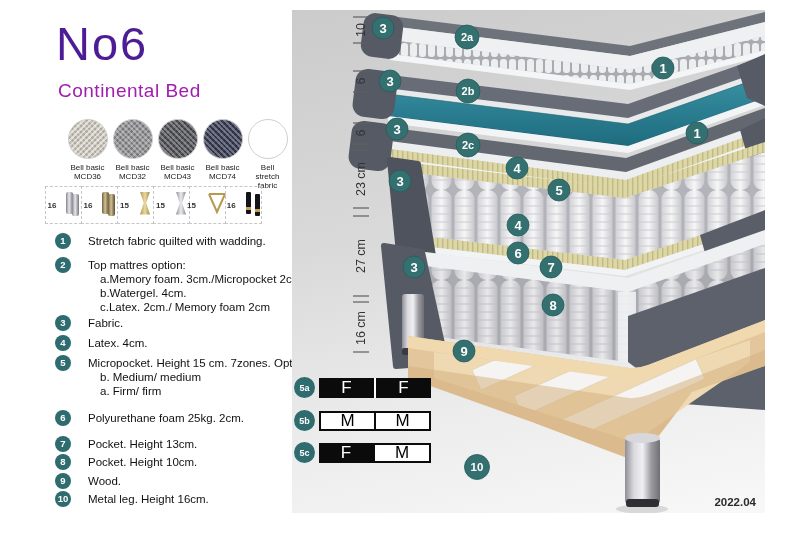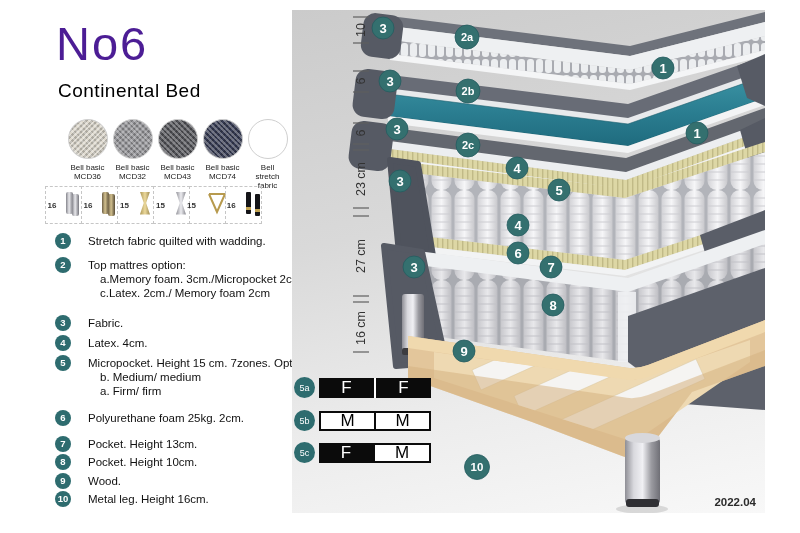--- a/index.html
+++ b/index.html
@@ -1,20 +1,20 @@
 <!DOCTYPE html>
 <html><head>
 <meta charset="utf-8">
 <style>
   html,body{margin:0;padding:0;}
   body{width:800px;height:533px;position:relative;background:#fff;font-family:"Liberation Sans",sans-serif;overflow:hidden;}
 
   
   .title{position:absolute;left:56px;top:16px;font-size:47px;font-weight:300;letter-spacing:2px;color:#4c1d95;}
-  .subtitle{position:absolute;left:58px;top:80px;font-size:19px;font-weight:300;letter-spacing:.5px;color:#000000;}
+  .subtitle{position:absolute;left:58px;top:80px;font-size:19px;font-weight:300;letter-spacing:.5px;color:#a21caf;}
 
   .swatches{position:absolute;left:65px;top:119px;display:flex;}
   .sw{width:45px;text-align:center;}
   .sw .disc{width:38px;height:38px;border-radius:50%;margin:0 auto;border:1px solid #cfcfcf;
      background-image:
        repeating-linear-gradient(45deg, rgba(255,255,255,.30) 0 2px, rgba(0,0,0,0) 2px 4px),
        repeating-linear-gradient(-45deg, rgba(0,0,0,.22) 0 2px, rgba(0,0,0,0) 2px 4px);}
   .sw .disc.plain{background-image:none;}
   .sw .lbl{font-size:8px;line-height:9px;color:#222;margin-top:4px;}
 
@@ -39,21 +39,21 @@
       color:#fff;font-size:9.5px;font-weight:bold;display:flex;align-items:center;justify-content:center;}
   .sub{margin-left:12px;}
 
   
   .panel{position:absolute;left:292px;top:10px;width:473px;height:503px;
          background:linear-gradient(168deg,#cbcbcb 0%,#d9d9d9 40%,#ececec 72%,#f8f8f8 100%);}
   .panel svg{position:absolute;left:0;top:0;}
 
   .frow{position:absolute;left:2px;display:flex;align-items:center;gap:4px;}
   .fbadge{width:21px;height:21px;border-radius:50%;background:#2e6c6f;color:#fff;font-size:9px;
-          font-weight:normal;display:flex;align-items:center;justify-content:center;flex:none;}
+          font-weight:bold;display:flex;align-items:center;justify-content:center;flex:none;}
   .fbar{display:flex;width:112px;height:20px;background:#fff;}
   .fbar.gapped{gap:2px;}
   .fcell{flex:1;display:flex;align-items:center;justify-content:center;font-size:17px;font-weight:500;box-sizing:border-box;}
   .fcell.dark{background:#0b0b0b;color:#fff;}
   .fcell.light{background:#fff;color:#000;border:2px solid #0b0b0b;}
   .fcell.light + .fcell.light{margin-left:-2px;}
 
   .version{position:absolute;right:9px;top:486px;font-size:11.5px;color:#2b2b2b;font-weight:bold;}
 </style>
 </head>
@@ -118,20 +118,21 @@
 </div>
 
 <div class="li" style="top:234px">
   <span class="nb">1</span>
   <span>Stretch fabric quilted with wadding.</span>
 </div>
 <div class="li" style="top:258px">
   <span class="nb">2</span>
   <span>Top mattres option:</span>
   <div class="sub">a.Memory foam. 3cm./Micropocket 2cm</div>
+  <div class="sub">b.Watergel. 4cm.</div>
   <div class="sub">c.Latex. 2cm./ Memory foam 2cm</div>
 </div>
 <div class="li" style="top:316px">
   <span class="nb">3</span>
   <span>Fabric.</span>
 </div>
 <div class="li" style="top:336px">
   <span class="nb">4</span>
   <span>Latex. 4cm.</span>
 </div>

